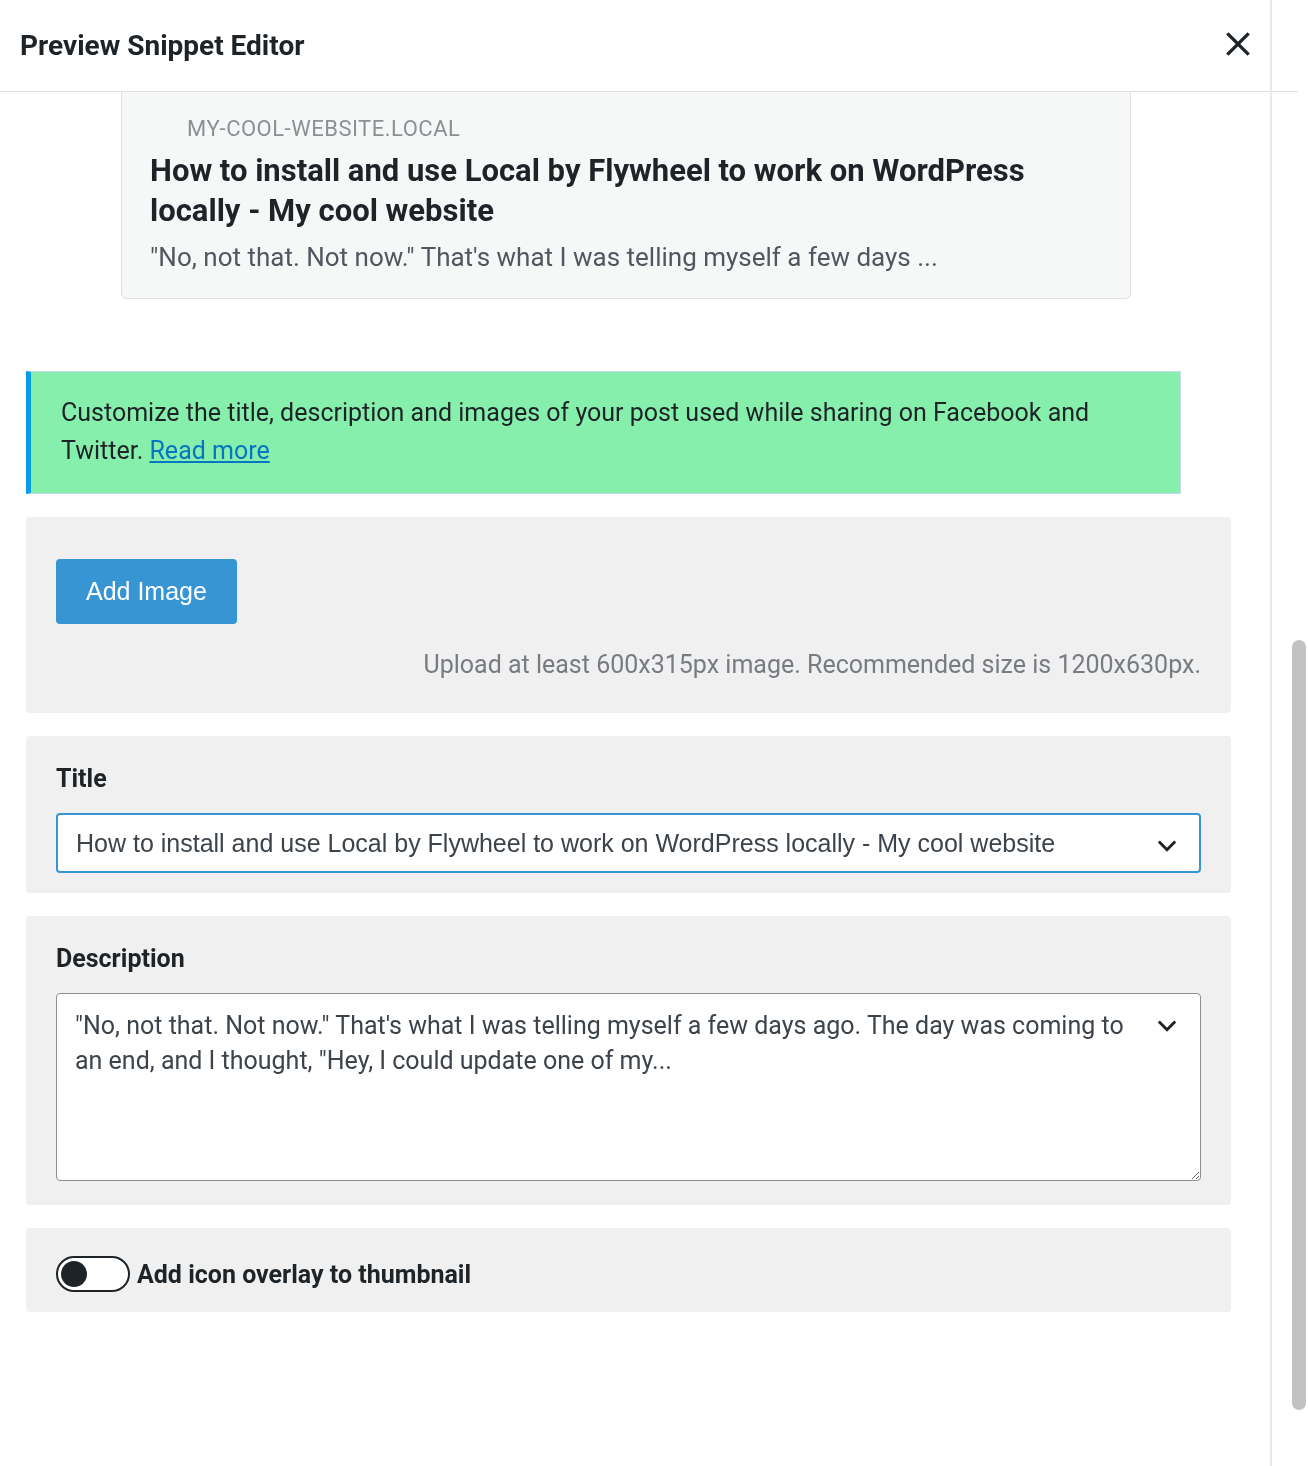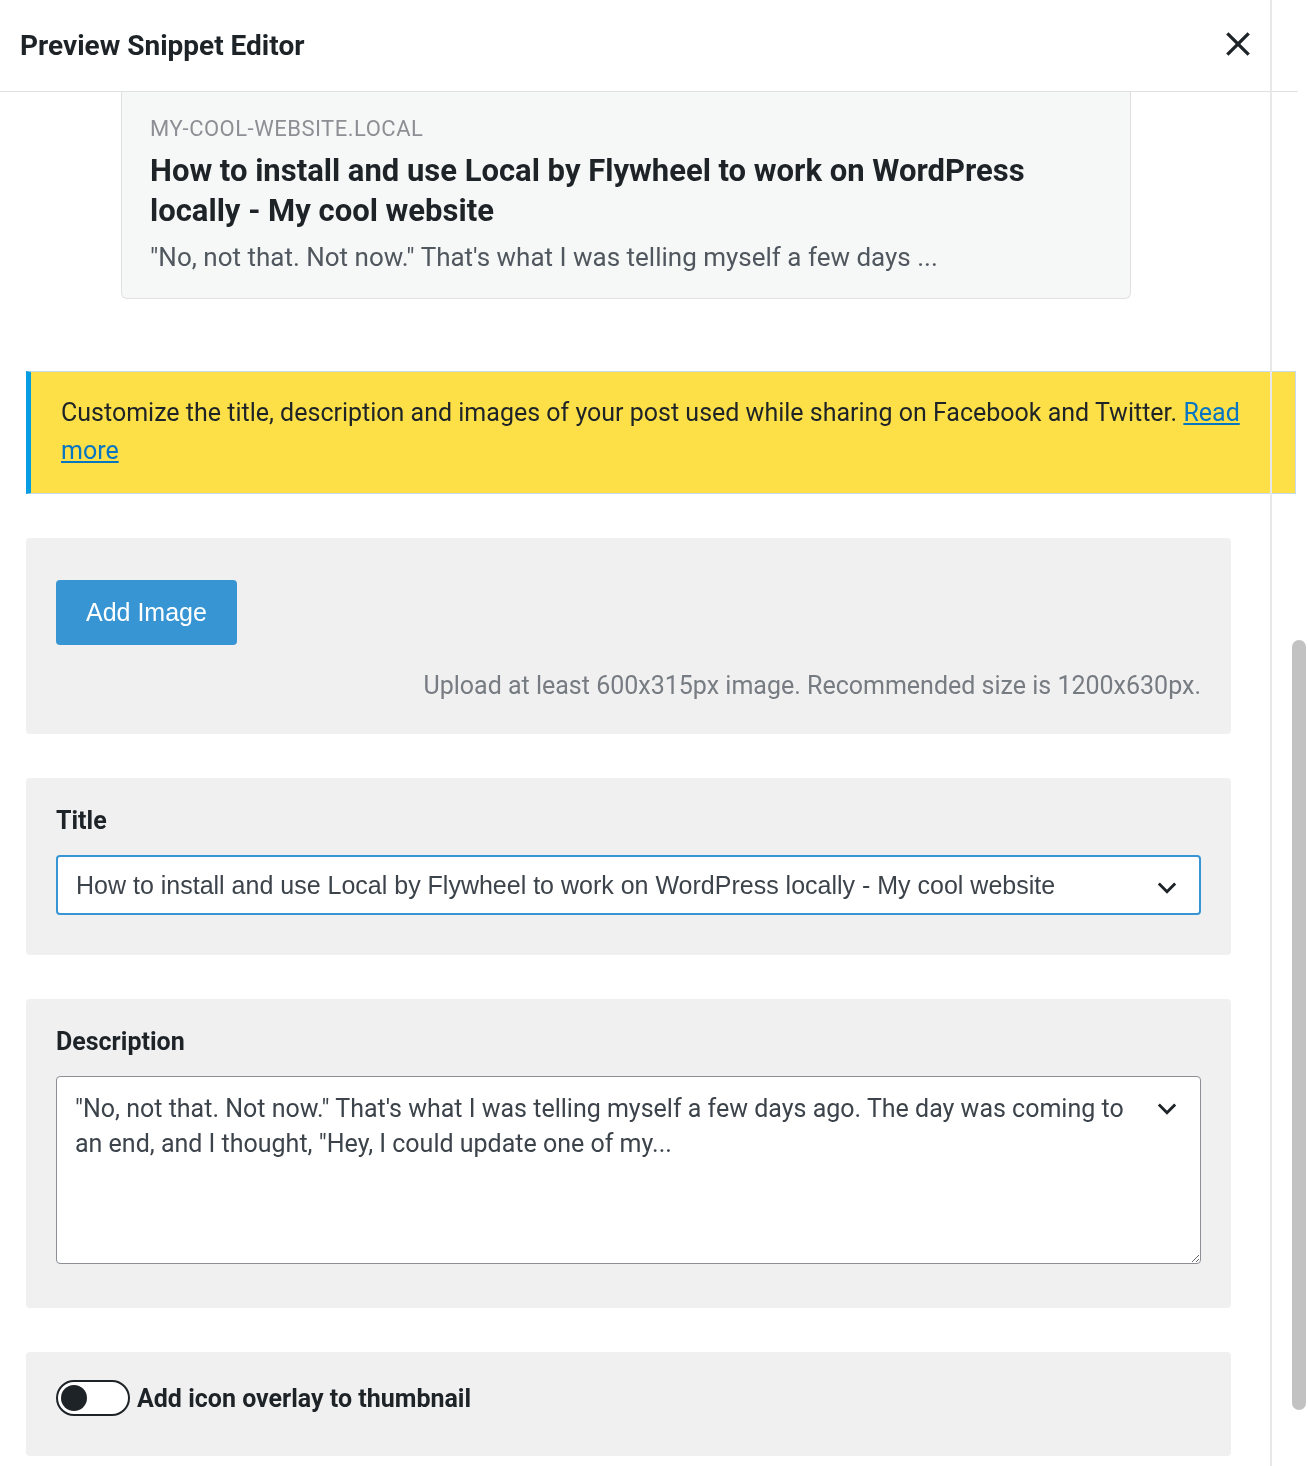--- a/index.html
+++ b/index.html
@@ -67,64 +67,65 @@
     border-top: none;
     border-radius: 0 0 6px 6px;
     padding: 24px 28px 26px 28px;
   }
   .preview-domain {
     font-size: 22px;
     letter-spacing: 0.5px;
     color: #8c8f94;
     text-transform: uppercase;
     margin-bottom: 10px;
+    margin-left: 37px;
   }
   .preview-title {
     font-size: 31px;
     line-height: 1.3;
     font-weight: 700;
     color: #1d2327;
     margin-bottom: 10px;
   }
   .preview-desc {
     font-size: 26px;
     color: #50575e;
     white-space: nowrap;
     overflow: hidden;
   }
 
   
   .notice {
     margin-top: 72px;
-    width: 1270px;
-    background: #fde047;
+    width: 1155px;
+    background: #86efac;
     border: 1px solid #c5d9ed;
     border-left: 5px solid #069de3;
     padding: 22px 30px;
   }
   .notice-text {
     font-size: 25px;
     line-height: 1.55;
     color: #1d2327;
   }
   .notice-text a {
     color: #0675c4;
     text-decoration: underline;
     cursor: pointer;
   }
 
   
   .section {
-    margin-top: 44px;
+    margin-top: 23px;
     width: 1205px;
     background: #f0f0f1;
     border-radius: 4px;
     padding: 42px 30px 34px 30px;
   }
-  .section.tight { padding-top: 28px; padding-bottom: 40px; }
+  .section.tight { padding-top: 28px; padding-bottom: 20px; }
 
   .btn-primary {
     background: #3895d3;
     color: #fff;
     font-size: 25px;
     border: none;
     border-radius: 4px;
     padding: 18px 30px;
     cursor: pointer;
   }

